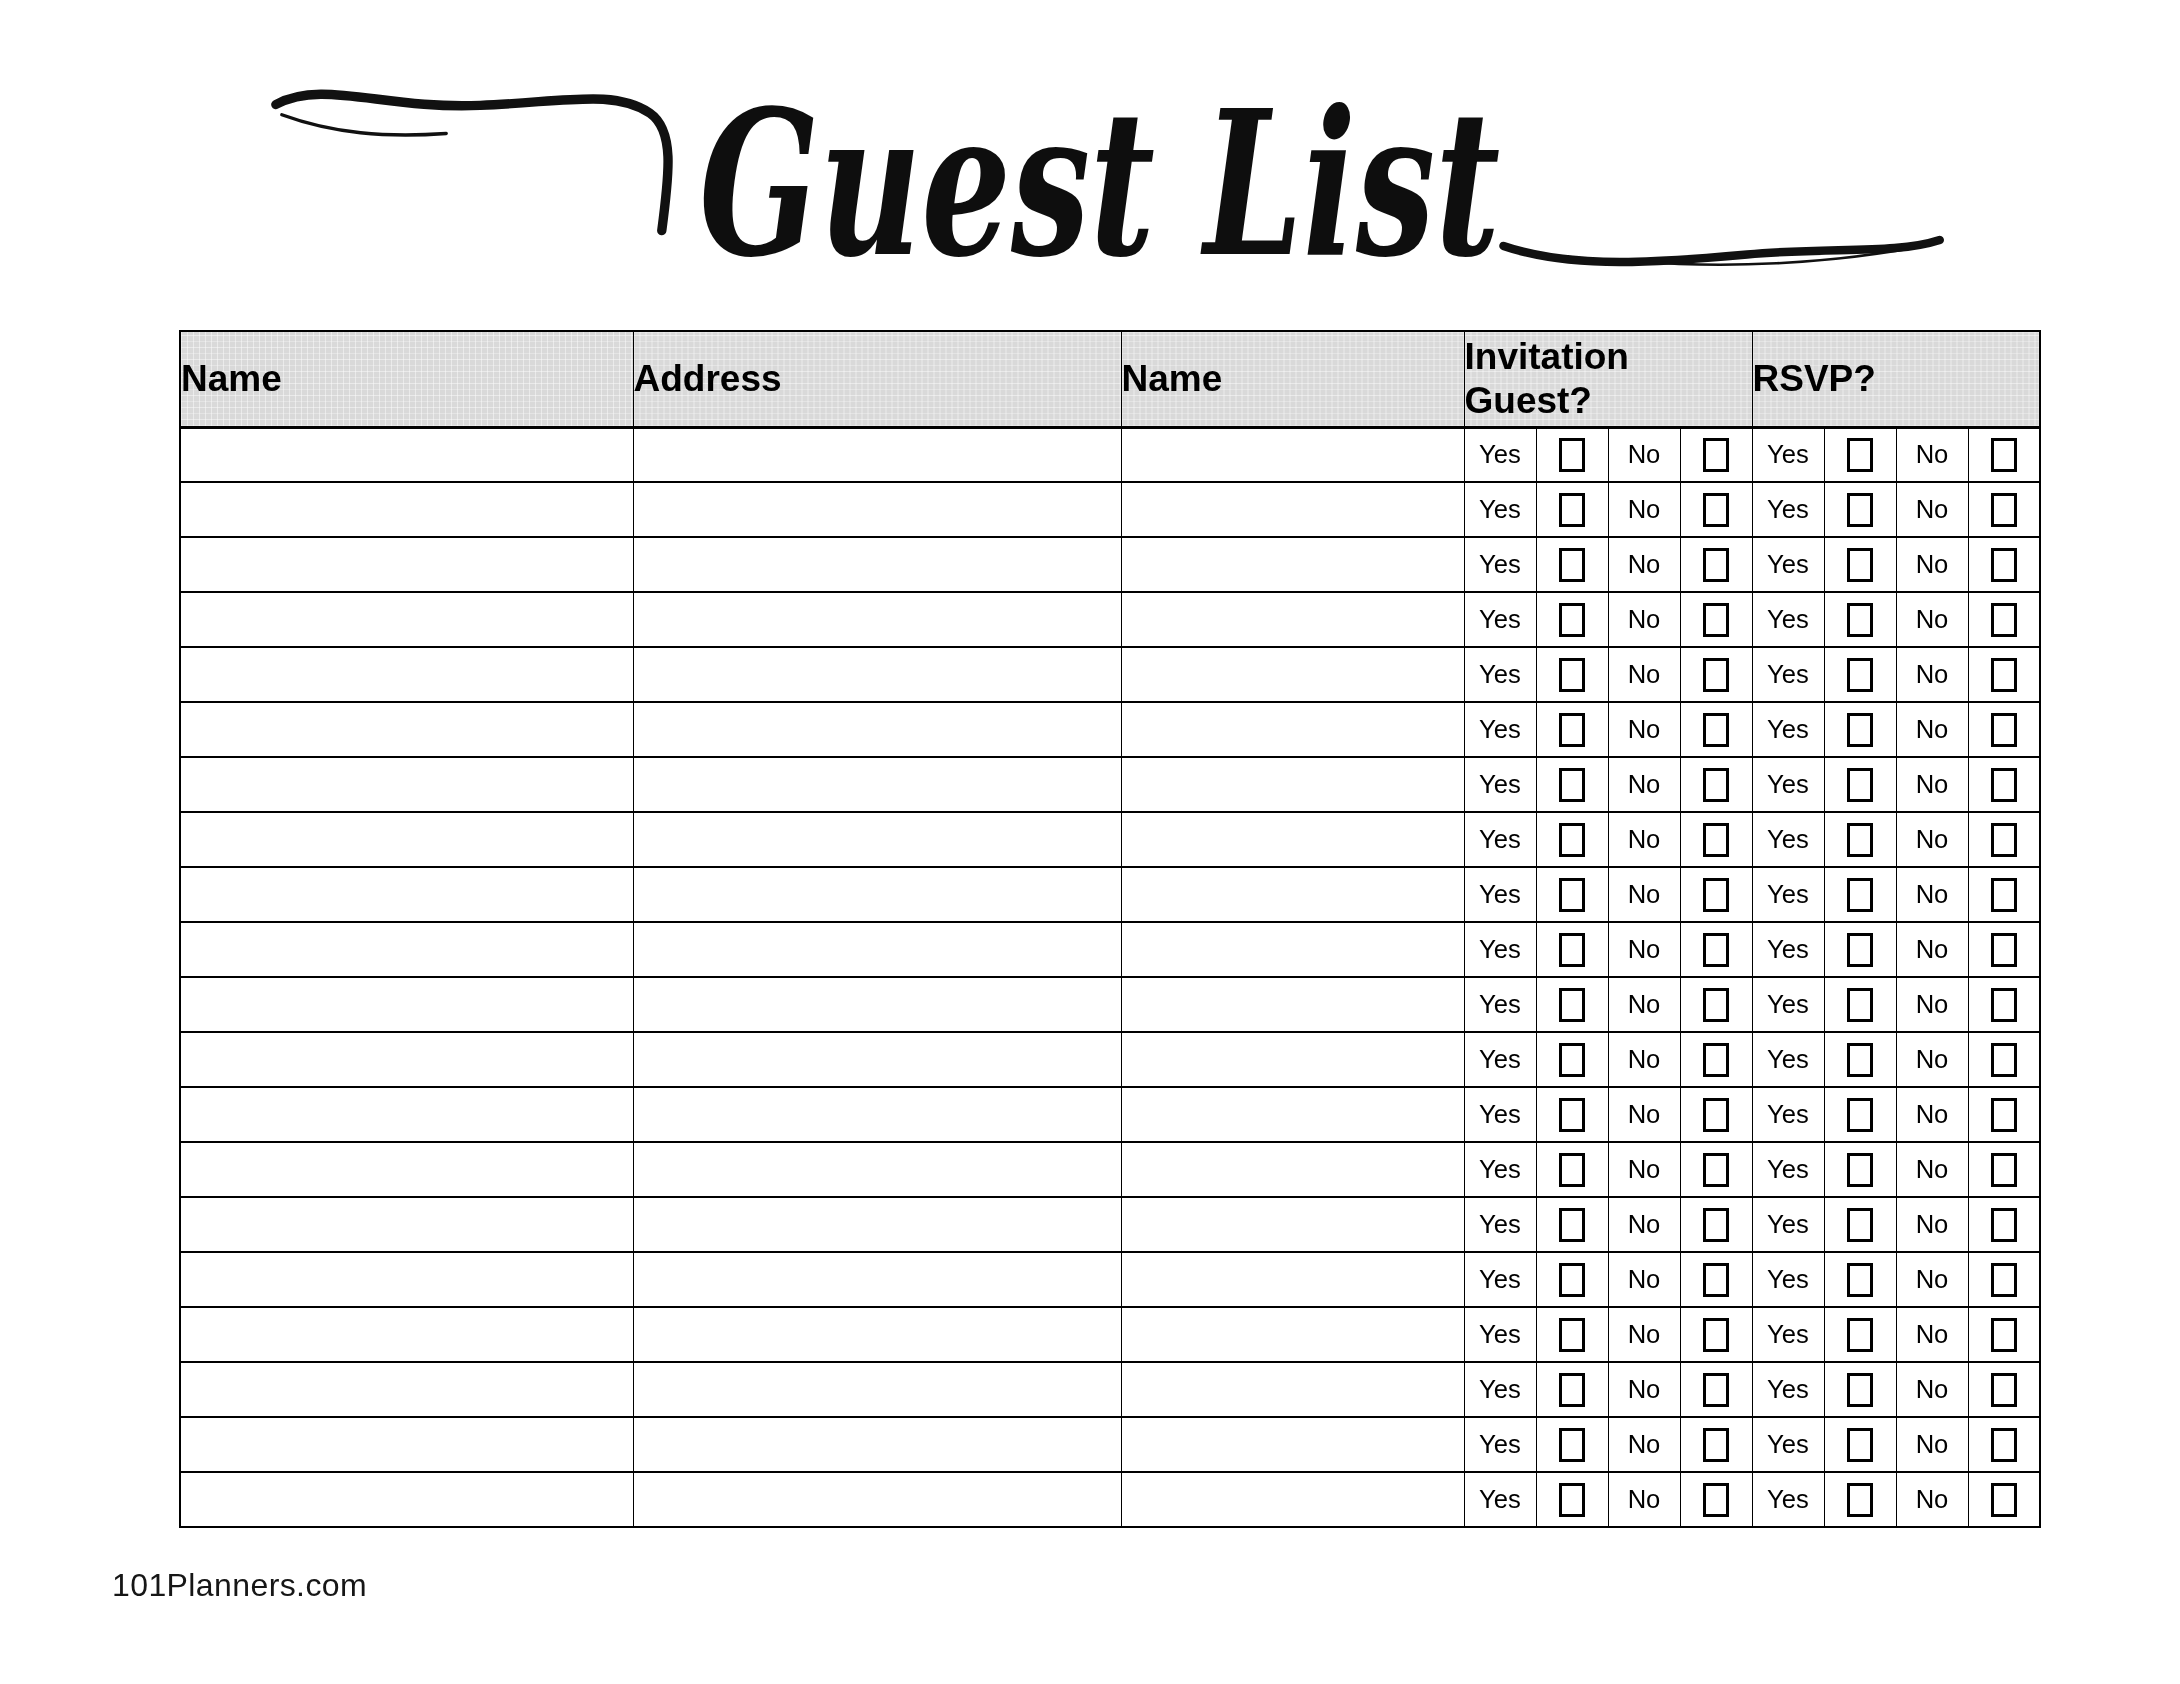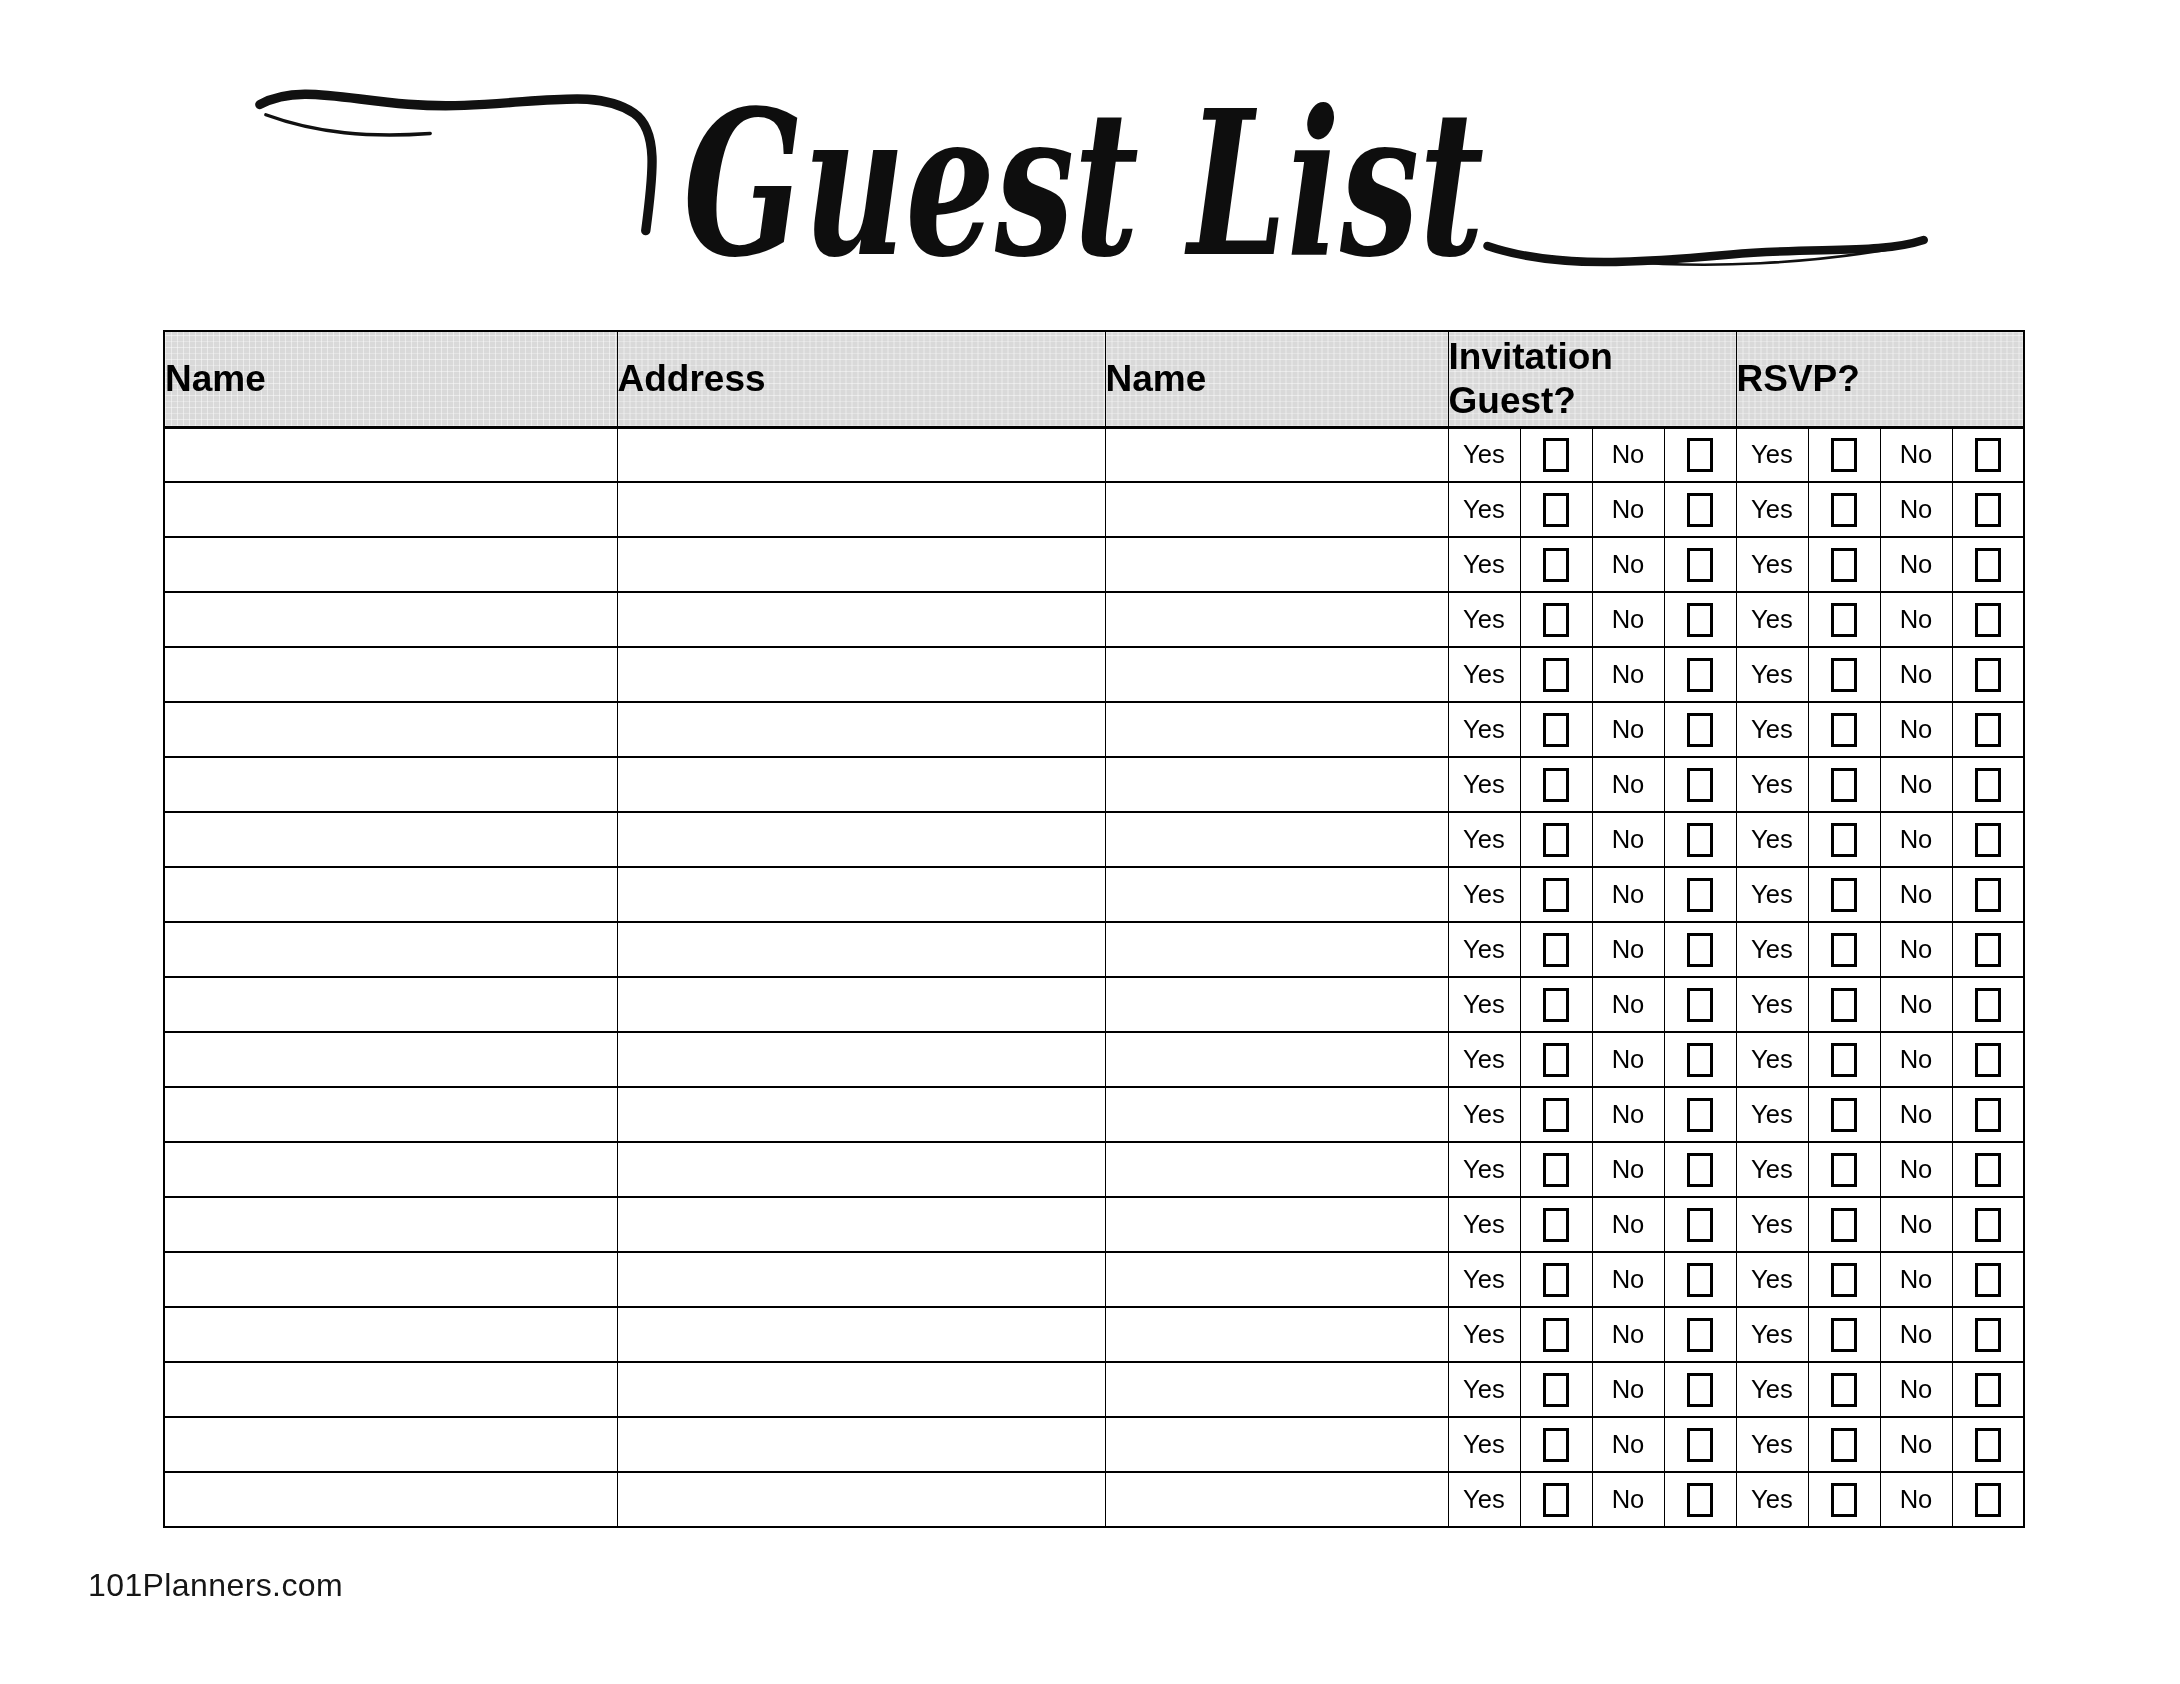--- a/index.html
+++ b/index.html
@@ -4,21 +4,21 @@
 <style>
   * { box-sizing: border-box; }
   html, body { margin: 0; padding: 0; background: #ffffff; }
   body {
     width: 2181px; height: 1685px;
     font-family: "Liberation Sans", sans-serif;
     color: #000;
     position: relative;
     overflow: hidden;
   }
-  .sheet { position: absolute; inset: 0; background: #fff; }
+  .sheet { position: absolute; inset: 0; background: #fff; margin-left: 16px; }
 
   
   .title-svg { position: absolute; left: 0; top: 25.6px; width: 2181px; height: 324px; }
   .title-text {
     font-family: "DejaVu Serif", serif;
     font-style: italic;
     font-weight: 700;
     font-size: 235px;
     fill: #0e0e0e;
   }
@@ -66,21 +66,21 @@
   .checkbox {
     width: 25.6px; height: 34px;
     border: 3.4px solid #000;
     margin: 0 auto;
     background: #fff;
   }
 
   
   .footer {
     position: absolute;
-    left: 88px; top: 1567px;
+    left: 96px; top: 1567px;
     font-size: 32px;
     color: #161616;
     letter-spacing: 0.4px;
   }
 </style>
 </head>
 <body>
 
 <div class="sheet">
 

